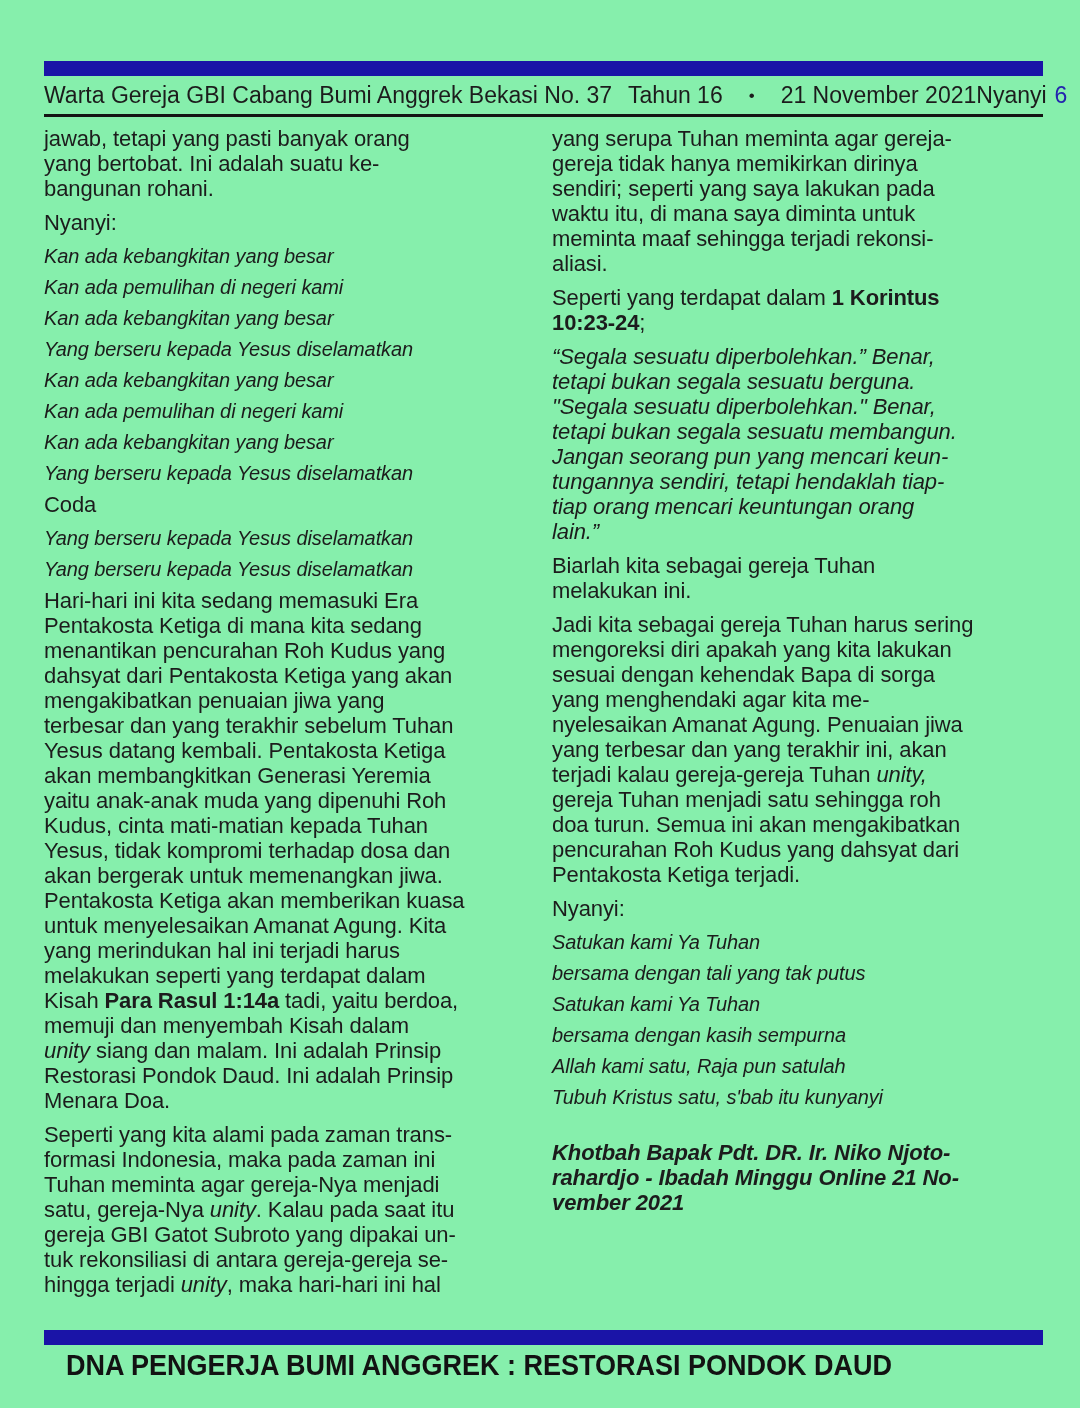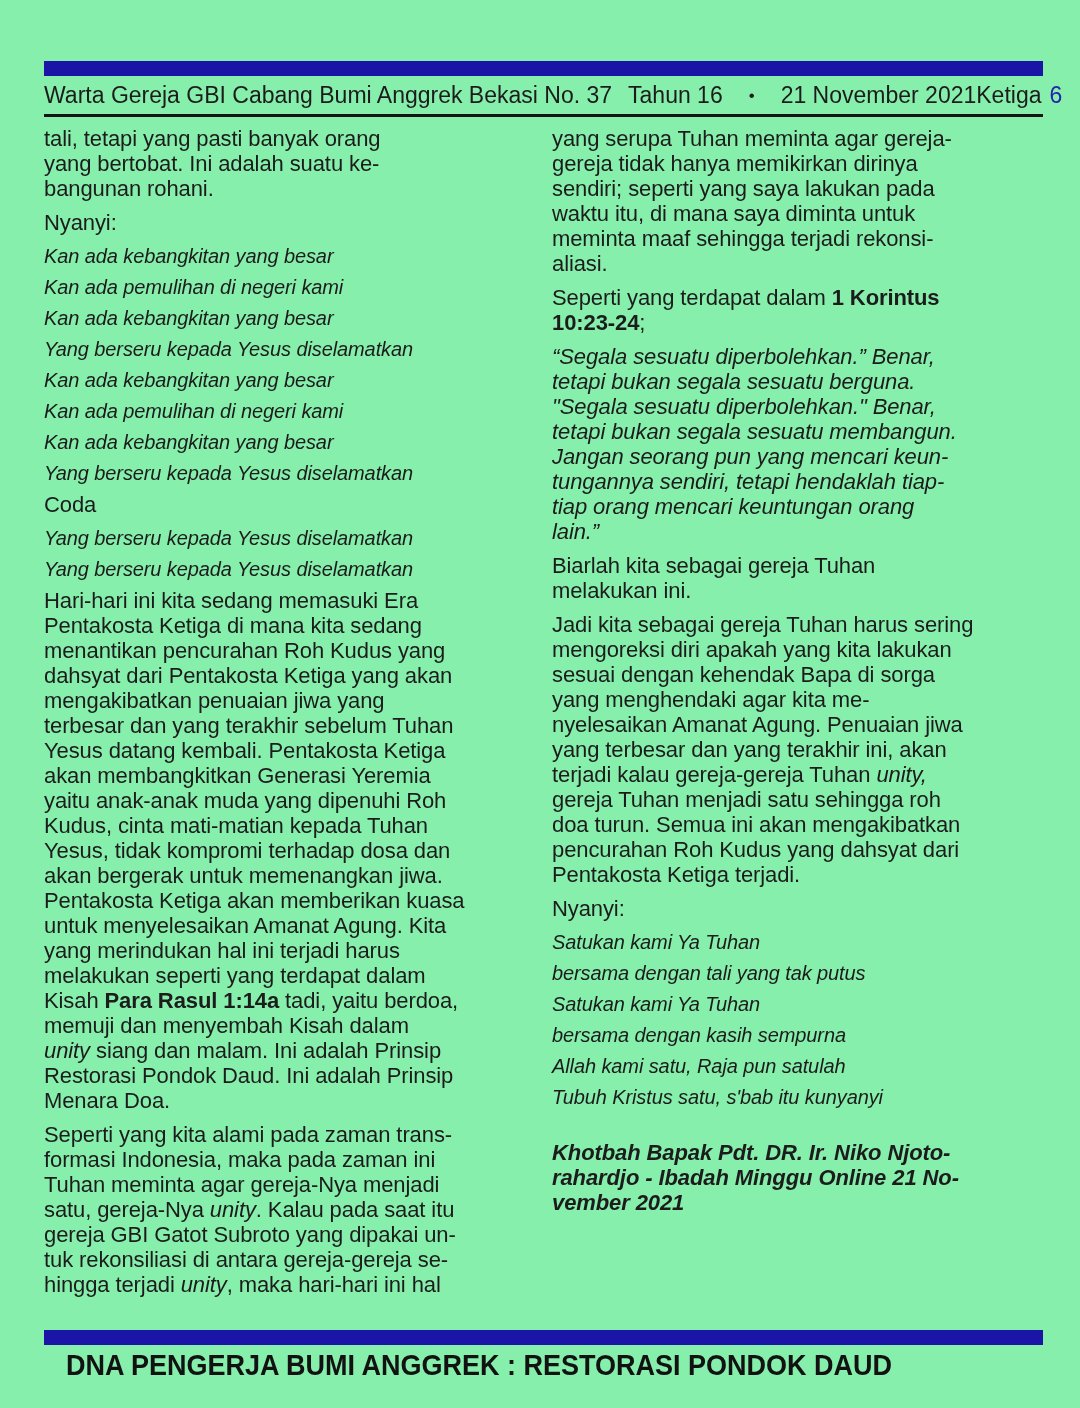--- a/index.html
+++ b/index.html
@@ -74,30 +74,30 @@
 <div class="page">
 
   <div class="top-bar"></div>
 
   <div class="header-row">
     <span>Warta Gereja GBI Cabang Bumi Anggrek Bekasi No. 37</span>
     <span class="header-edition">Tahun 16</span>
     <span class="header-sep">•</span>
     <span>21 November 2021</span>
     <span class="header-page">
-      <span>Ketiga</span><span class="pagenum">6</span>
+      <span>Nyanyi</span><span class="pagenum">6</span>
     </span>
   </div>
 
   <div class="header-rule"></div>
 
   <div class="columns">
 
     <div class="col">
-      <p class="para"><span class="run-r">tali, tetapi yang pasti banyak orang
+      <p class="para"><span class="run-r">jawab, tetapi yang pasti banyak orang
 yang bertobat.  Ini adalah suatu ke-
 bangunan rohani.</span></p>
       <p class="label">Nyanyi:</p>
       <p class="song-line">Kan ada kebangkitan yang besar</p>
       <p class="song-line">Kan ada pemulihan di negeri kami</p>
       <p class="song-line">Kan ada kebangkitan yang besar</p>
       <p class="song-line">Yang berseru kepada Yesus diselamatkan</p>
       <p class="song-line">Kan ada kebangkitan yang besar</p>
       <p class="song-line">Kan ada pemulihan di negeri kami</p>
       <p class="song-line">Kan ada kebangkitan yang besar</p>

